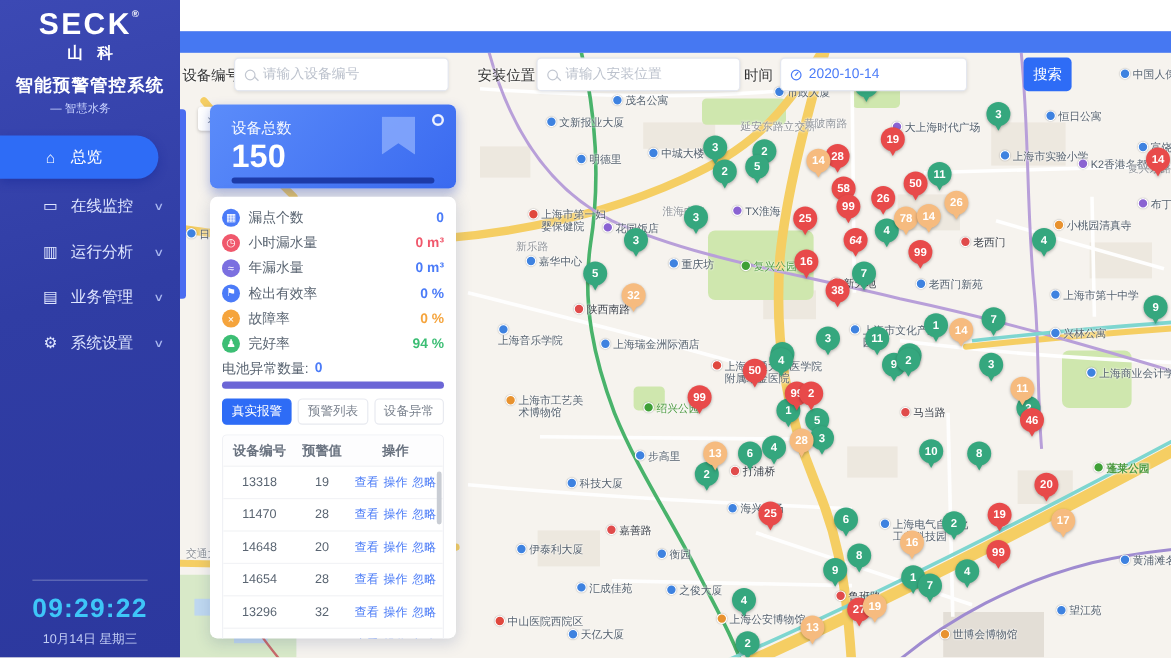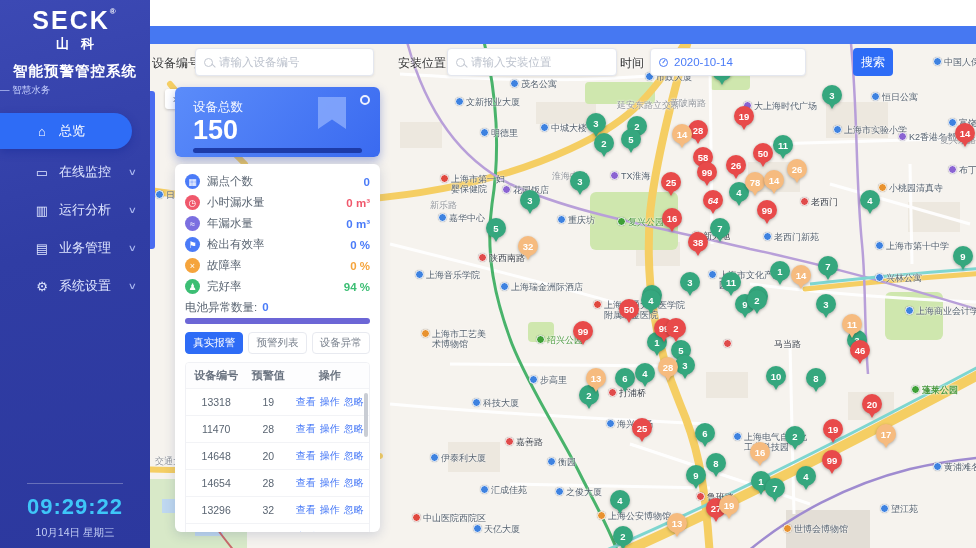--- a/index.html
+++ b/index.html
@@ -8,21 +8,21 @@
   body { position:relative; background:#f6f3ee; }
 
   
   .sidebar { position:absolute; left:0; top:0; width:150px; height:548px; z-index:50;
     background:linear-gradient(165deg,#3c49b4 0%,#303da4 45%,#2c389e 100%); color:#fff; }
   .logo { text-align:center; padding-top:8px; }
   .logo-brand { font-size:25px; font-weight:bold; letter-spacing:2px; line-height:1; }
   .logo-reg { font-size:8px; vertical-align:top; }
   .logo-sub { font-size:13px; font-weight:bold; letter-spacing:12px; margin-top:2px; padding-left:12px; }
   .sys-title { text-align:center; font-size:14.5px; font-weight:bold; margin-top:9px; letter-spacing:1px; }
-  .sys-sub { text-align:left; font-size:9.5px; color:#c9d3ff; padding-right:16px; margin-top:3px; }
+  .sys-sub { text-align:center; font-size:9.5px; color:#c9d3ff; padding-right:16px; margin-top:3px; }
   .menu { margin-top:16px; }
   .menu-item { position:relative; height:30px; margin-bottom:8px; display:flex; align-items:center;
     padding-left:34px; font-size:13px; color:#dfe6ff; cursor:pointer; }
   .menu-item.active { height:36px; width:132px; background:#2e6cf6; border-radius:0 20px 20px 0;
     color:#fff; box-shadow:0 3px 8px rgba(20,40,150,.45); }
   .mi-icon { width:16px; margin-right:9px; font-size:13px; text-align:center; }
   .mi-chevron { position:absolute; right:14px; font-size:9px; color:#aab8f0; transform:scaleX(1.4); }
   .clock-box { position:absolute; bottom:8px; width:100%; text-align:center; }
   .clock-divider { width:96px; height:1px; background:rgba(255,255,255,.28); margin:0 auto 10px; }
   .clock-time { font-size:22px; font-weight:bold; color:#3ec6f8; letter-spacing:1px; }
@@ -289,33 +289,33 @@
         <span>老西门新苑</span>
       </div>
       <div class="map-label wrap" style="left: 558px; top: 226px; width: 78px;">
         <span class="dot" style="background: rgb(62, 130, 224);"></span>
         <span>上海市文化产业园区</span>
       </div>
       <div class="map-label" style="left: 725px; top: 229px;">
         <span class="dot" style="background: rgb(62, 130, 224);"></span>
         <span>兴林公寓</span>
       </div>
-      <div class="map-label" style="left: 265px; top: 226px;">
+      <div class="map-label" style="left: 265px; top: 226px; flex-direction: column;">
         <span class="dot" style="background: rgb(62, 130, 224);"></span>
         <span>上海音乐学院</span>
       </div>
       <div class="map-label" style="left: 350px; top: 238px;">
         <span class="dot" style="background: rgb(62, 130, 224);"></span>
         <span>上海瑞金洲际酒店</span>
       </div>
       <div class="map-label" style="left: 755px; top: 262px;">
         <span class="dot" style="background: rgb(62, 130, 224);"></span>
         <span>上海商业会计学校</span>
       </div>
-      <div class="map-label t-metro" style="left: 573px; top: 295px; gap: 40px;">
+      <div class="map-label t-metro" style="left: 600px; top: 295px;">
         <span class="dot" style="background: rgb(224, 75, 75);"></span>
         <span>马当路</span>
       </div>
       <div class="map-label wrap" style="left: 271px; top: 285px; width: 66px;">
         <span class="dot" style="background: rgb(232, 146, 47);"></span>
         <span>上海市工艺美术博物馆</span>
       </div>
       <div class="map-label t-park" style="left: 386px; top: 291px;">
         <span class="dot" style="background: rgb(63, 160, 55);"></span>
         <span>绍兴公园</span>

